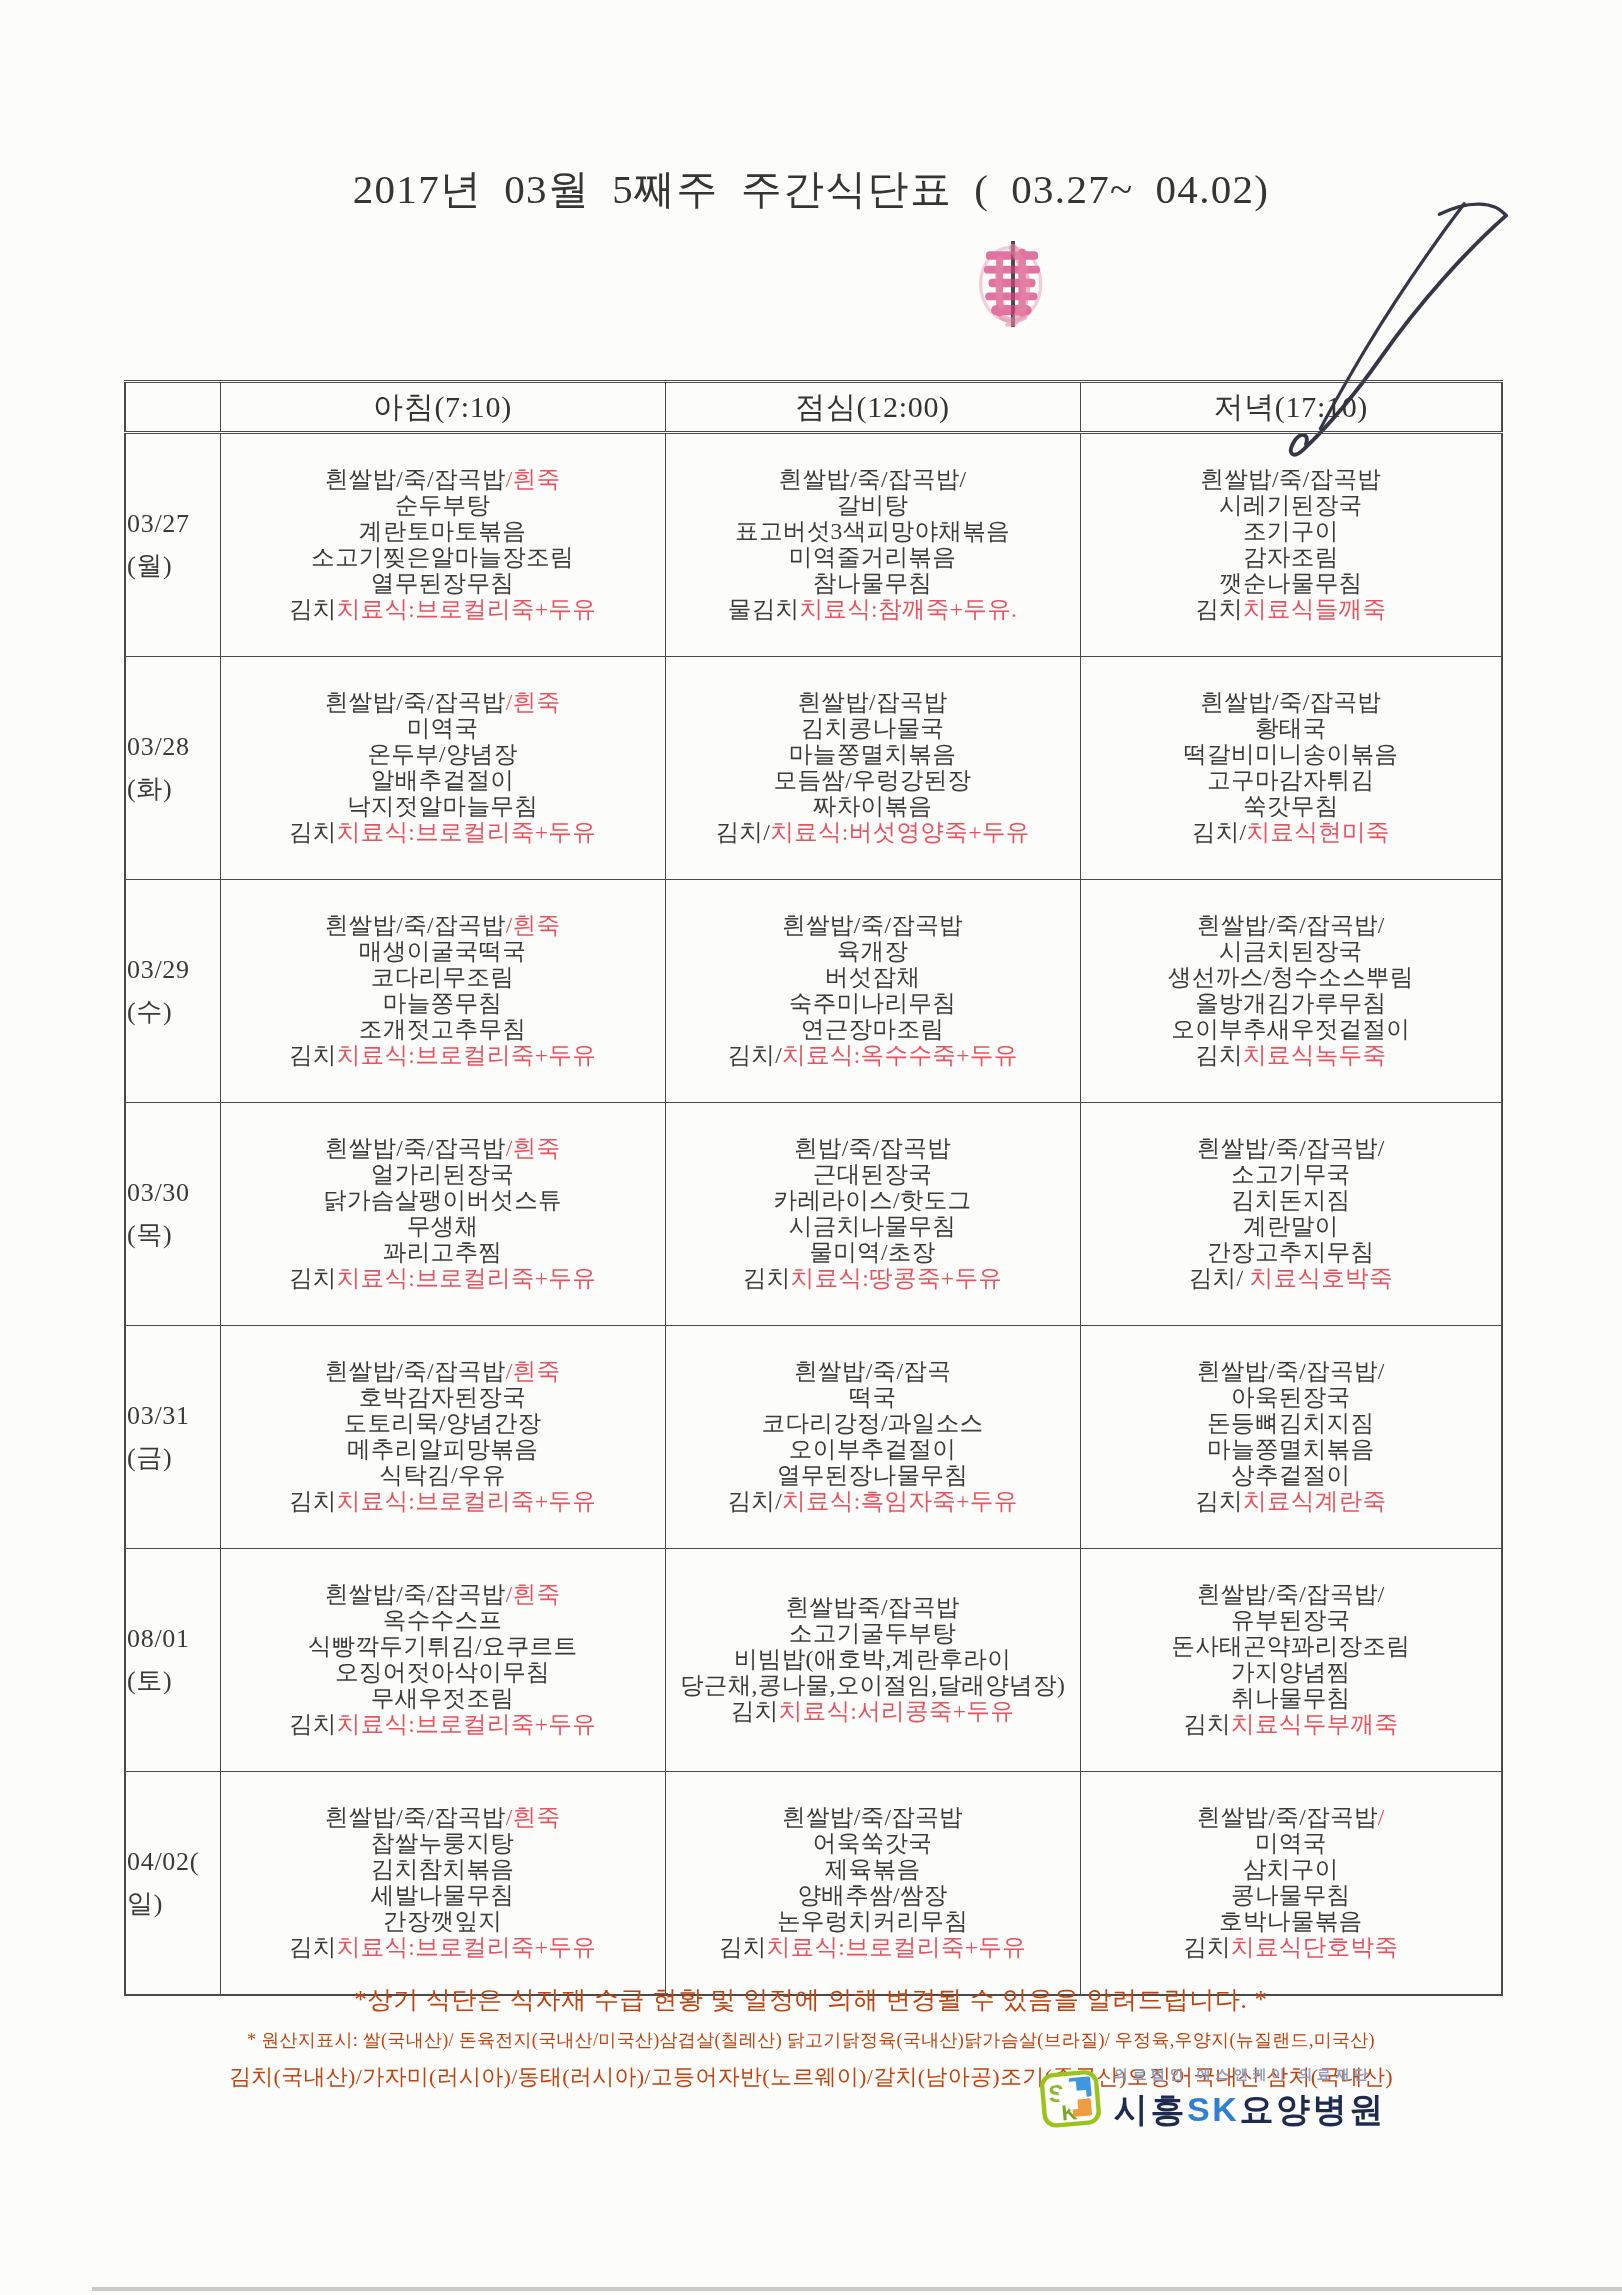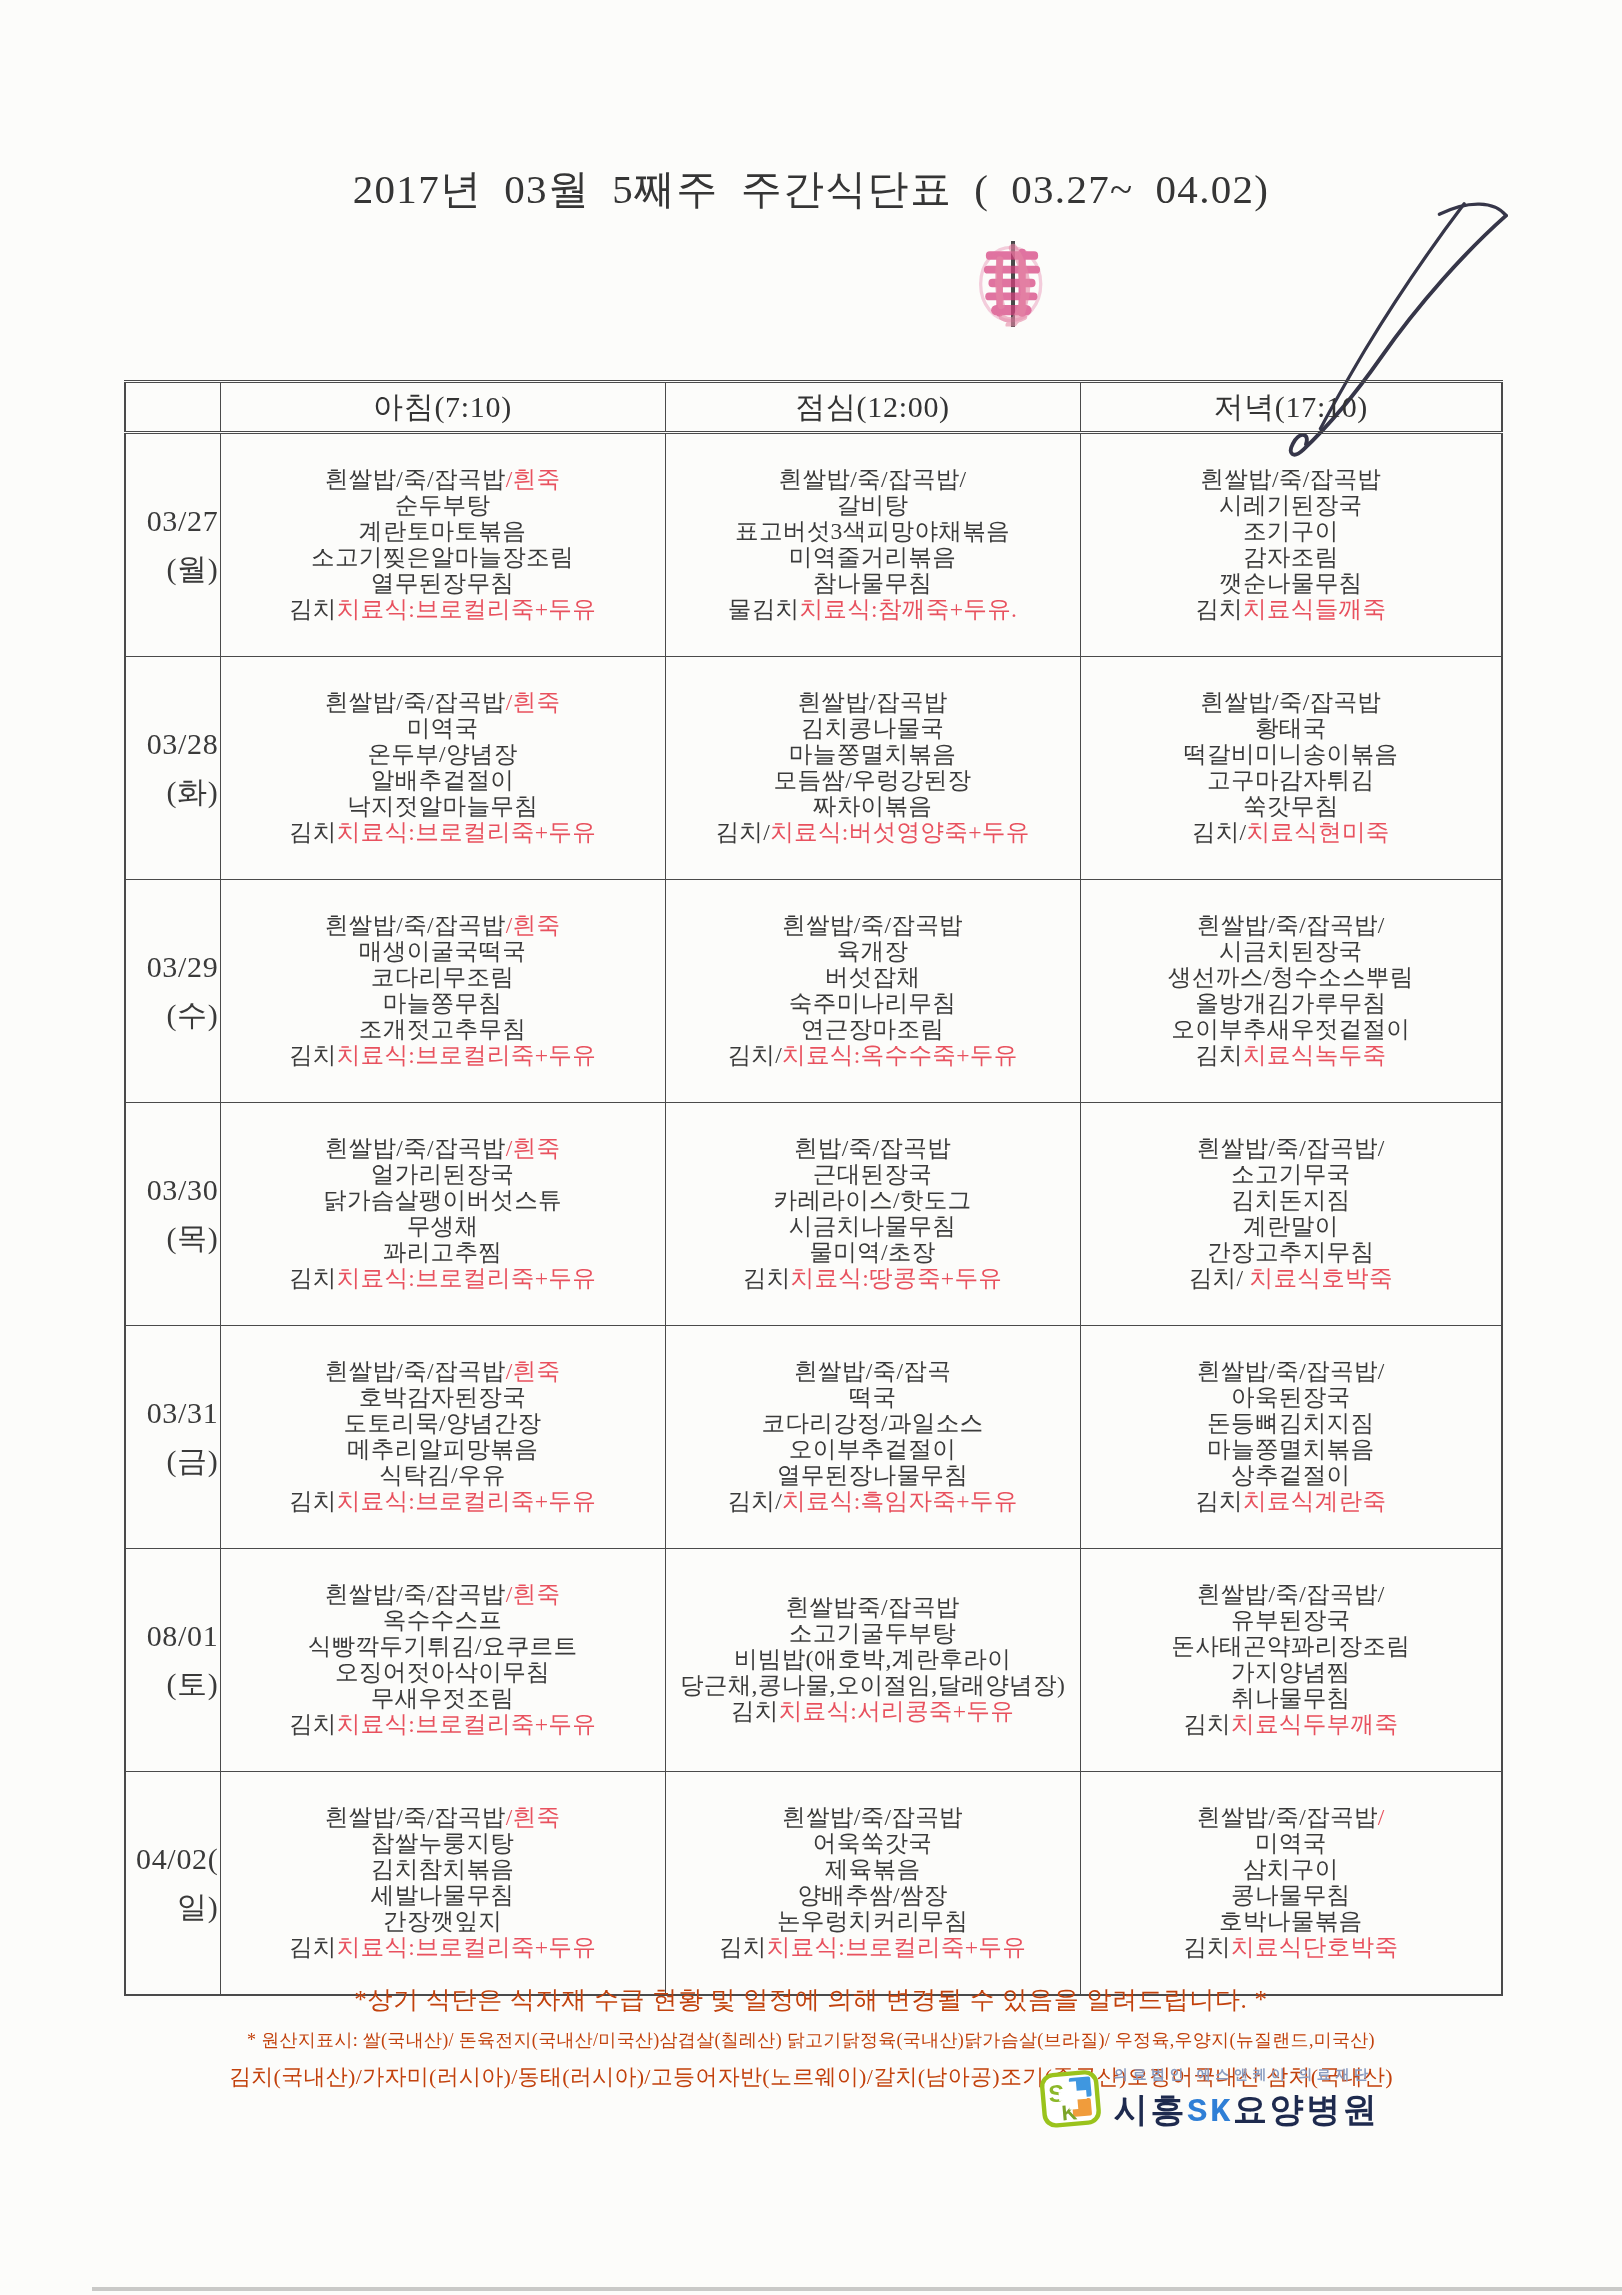--- a/index.html
+++ b/index.html
@@ -36,21 +36,21 @@
   .menu-table th,.menu-table td{border:1.3px solid #4a4a4a;}
   .menu-table{border:2px solid #4a4a4a;}
   .menu-table th{
     height:46px;font-size:30px;font-weight:normal;color:#333;
     border-top:3.9px double #4a4a4a;border-bottom:3.9px double #4a4a4a;
     text-align:center;vertical-align:middle;letter-spacing:0.7px;
   }
   .menu-table tr.day-row{height:220px;}
   .col-date{width:95px;}.col-b{width:445px;}.col-l{width:415px;}.col-d{width:422px;}
   .date-cell{
-    text-align:right;vertical-align:middle;font-size:30px;color:#3a3a3a;
+    text-align:left;vertical-align:middle;font-size:26px;color:#3a3a3a;
     letter-spacing:0.7px;
   }
   .date-cell div{line-height:1.6;}
   .menu-cell{vertical-align:top;overflow:hidden;}
   .cell-flex{
     display:flex;flex-direction:column;justify-content:center;
     height:220px;text-align:center;
   }
   .menu-line{
     font-size:23.6px;line-height:1.1;white-space:nowrap;color:#3a3a3a;
@@ -70,21 +70,21 @@
   }
   .logo-emblem{width:63px;height:63px;flex:0 0 auto;}
   .logo-text{margin-left:11.8px;display:flex;flex-direction:column;}
   .logo-foundation{
     font-size:14px;color:#8a9cc0;letter-spacing:4.6px;font-weight:bold;
     font-family:"Liberation Sans","DejaVu Sans",sans-serif;
   }
   .logo-hospital{
     margin-top:2.6px;font-size:34px;font-weight:bold;color:#1e2a4e;
     letter-spacing:2.6px;
-    font-family:Liberation Mono, monospace;
+    font-family:Liberation Sans, sans-serif;
   }
   .logo-sk{color:#2f7fd6;}
 
   .signature-svg{position:absolute;left:1243px;top:196px;width:275px;height:281px;}
   .bottom-scan-line{
     position:absolute;left:92px;bottom:3.9px;width:1531px;height:3.9px;
     background:#c9c9c7;
   }
 </style>
 </head>

